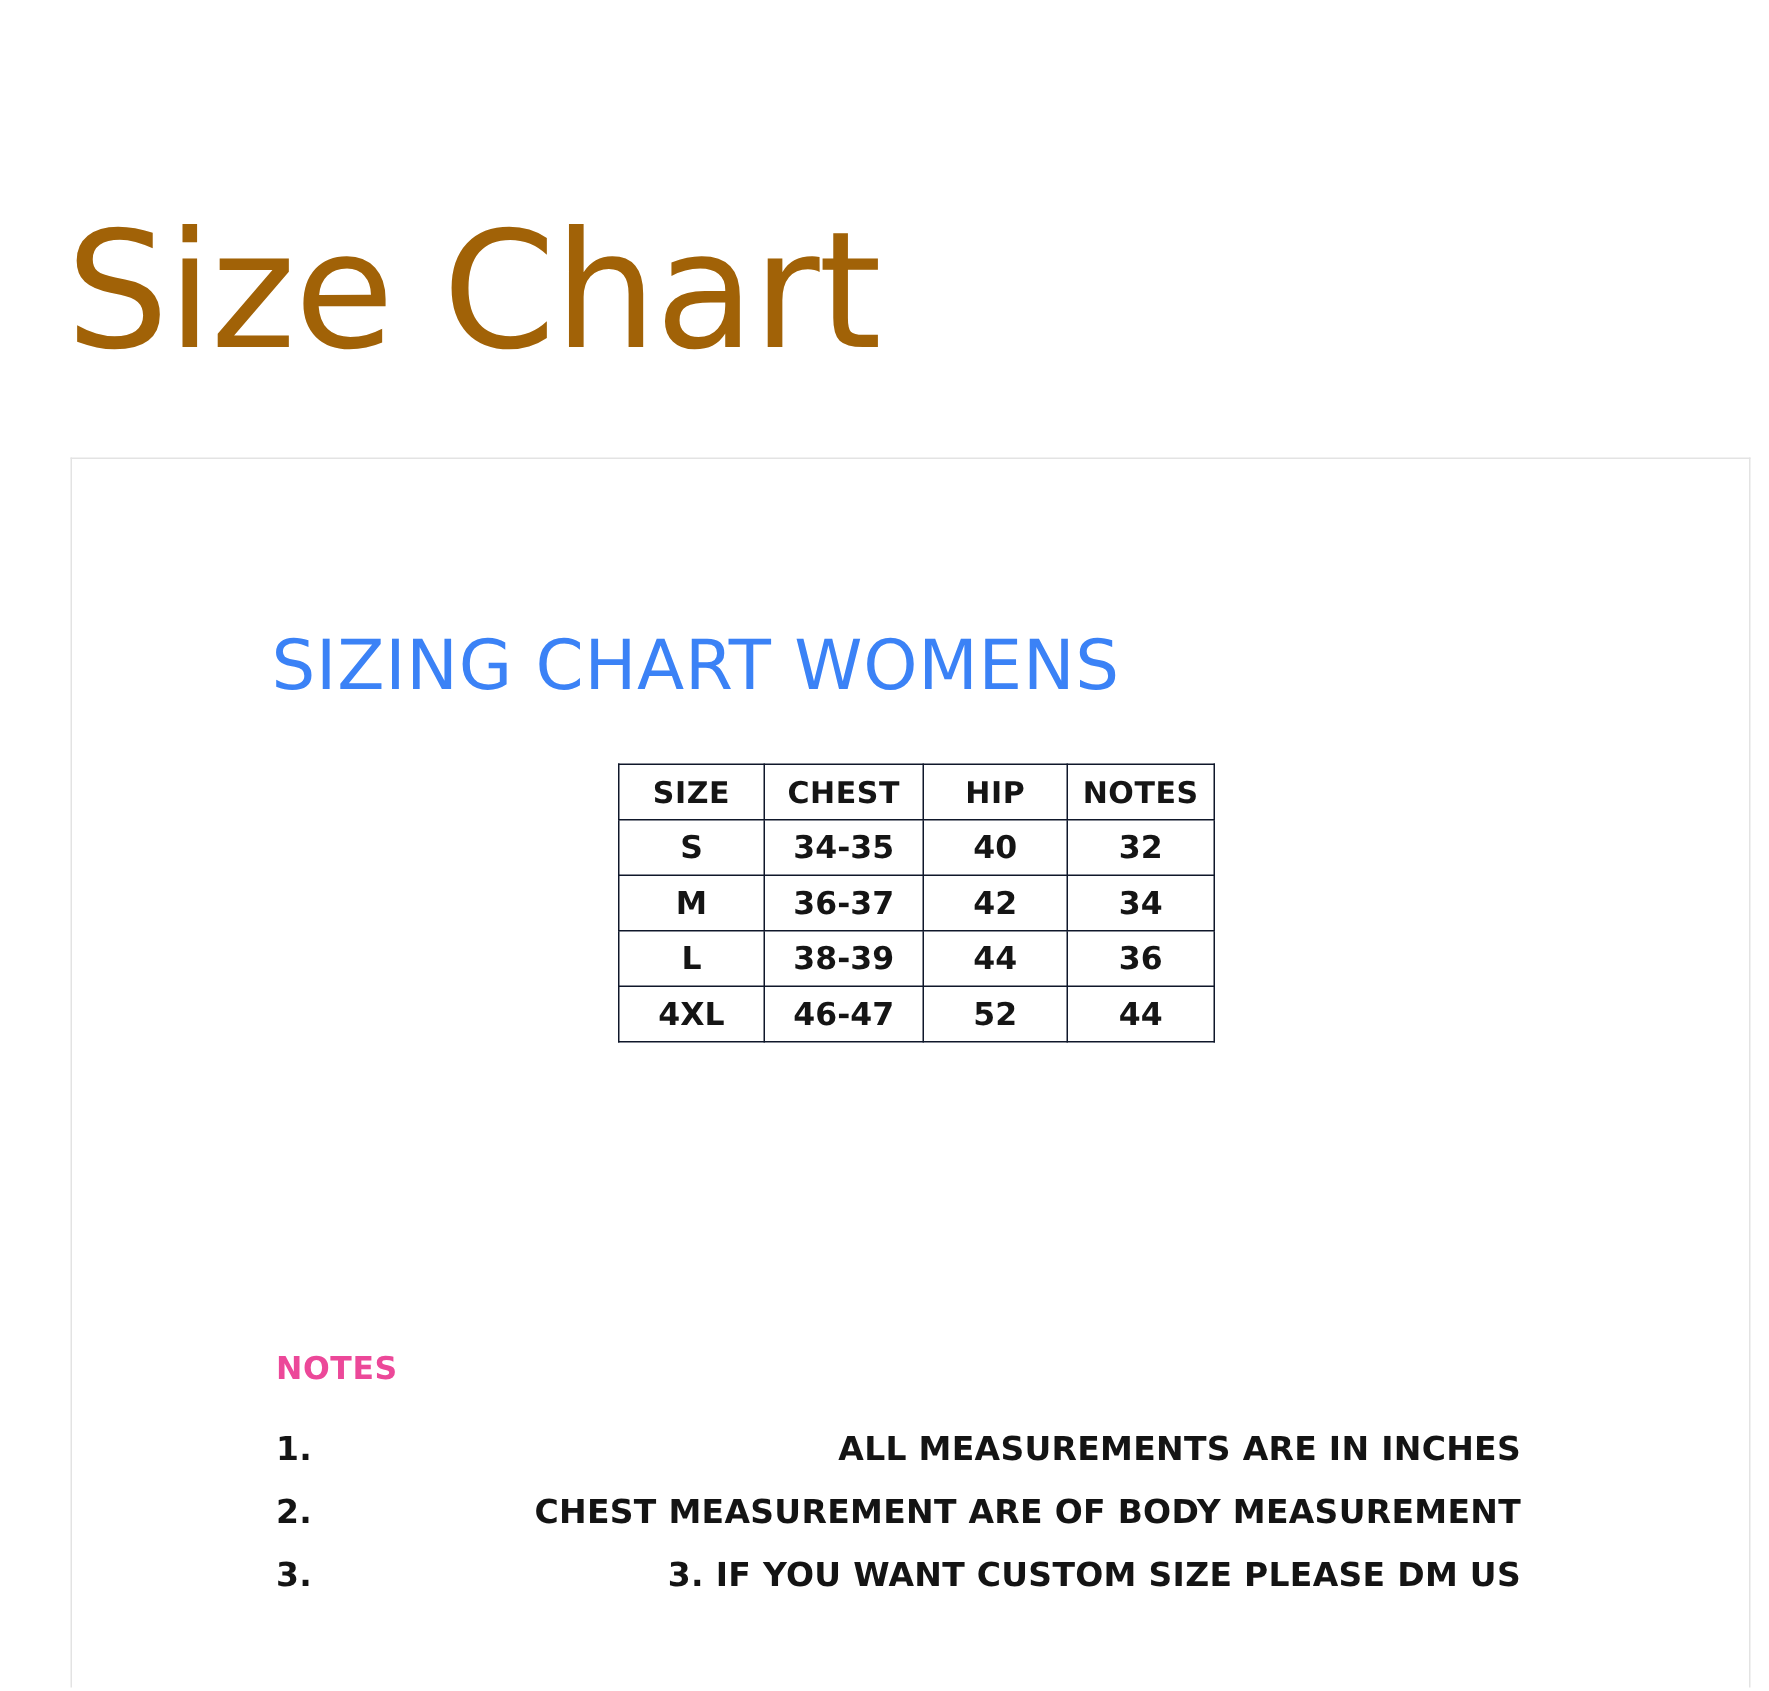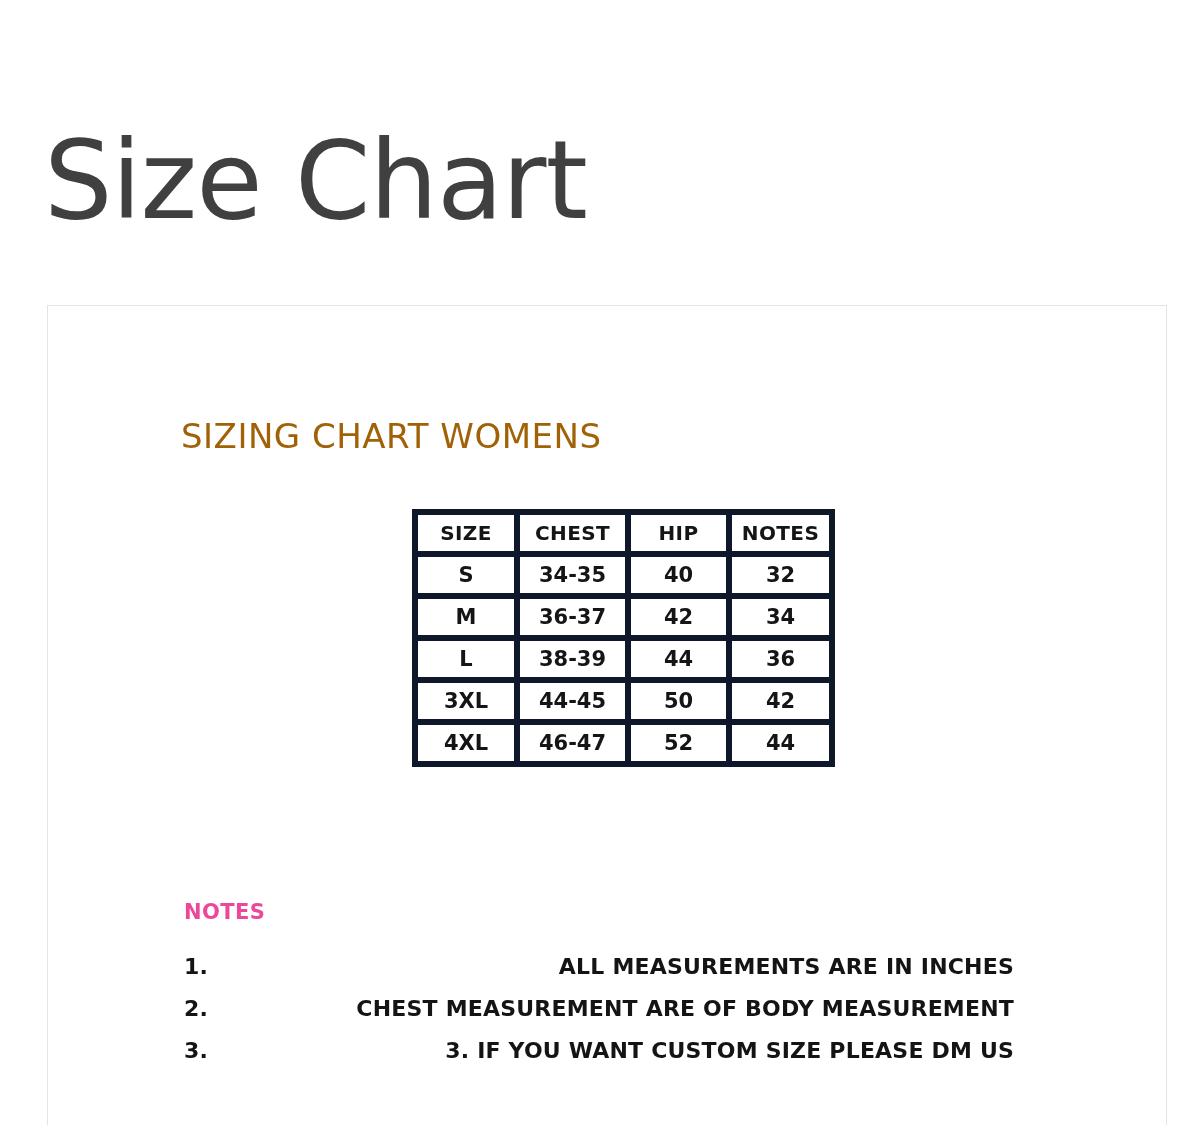--- a/index.html
+++ b/index.html
@@ -19,27 +19,27 @@
     position: relative;
     width: 1179px;
     height: 1127px;
     background: #ffffff;
   }
 
   
   .page-title {
     position: absolute;
     left: 44px;
-    top: 50px;
+    top: 64px;
     font-family: "DejaVu Sans", sans-serif;
     font-size: 108px;
     font-weight: 400;
     line-height: 1.1;
     letter-spacing: -1px;
-    color: #404040;
+    color: #a16207;
     white-space: nowrap;
   }
 
   
   .chart-card {
     position: absolute;
     left: 47px;
     top: 305px;
     width: 1120px;
     height: 820px;
@@ -56,41 +56,41 @@
     top: 0;
     width: 100%;
     height: 100%;
   }
 
   .chart-heading {
     position: absolute;
     left: 133px;
     top: 110px;
     font-family: "DejaVu Sans", sans-serif;
-    font-size: 34px;
+    font-size: 46px;
     font-weight: 400;
     letter-spacing: 0.5px;
-    color: #a16207;
+    color: #3b82f6;
     white-space: nowrap;
   }
 
   
   .size-table-wrap {
     position: absolute;
     left: 364px;
     top: 203px;
   }
   table.size-table {
     border-collapse: collapse;
     font-family: "DejaVu Sans", sans-serif;
     color: #151515;
   }
   table.size-table th,
   table.size-table td {
-    border: 6px solid #0f172a;
+    border: 1px solid #0f172a;
     text-align: center;
     font-weight: 700;
     font-size: 21px;
     padding: 0;
     height: 36px;
     line-height: 36px;
   }
   table.size-table th:nth-child(1),
   table.size-table td:nth-child(1) { width: 96px; }
   table.size-table th:nth-child(2),
@@ -175,26 +175,20 @@
               <td>M</td>
               <td>36-37</td>
               <td>42</td>
               <td>34</td>
             </tr>
             <tr>
               <td>L</td>
               <td>38-39</td>
               <td>44</td>
               <td>36</td>
-            </tr>
-            <tr>
-              <td>3XL</td>
-              <td>44-45</td>
-              <td>50</td>
-              <td>42</td>
             </tr>
             <tr>
               <td>4XL</td>
               <td>46-47</td>
               <td>52</td>
               <td>44</td>
             </tr>
           </tbody>
         </table>
       </div>

